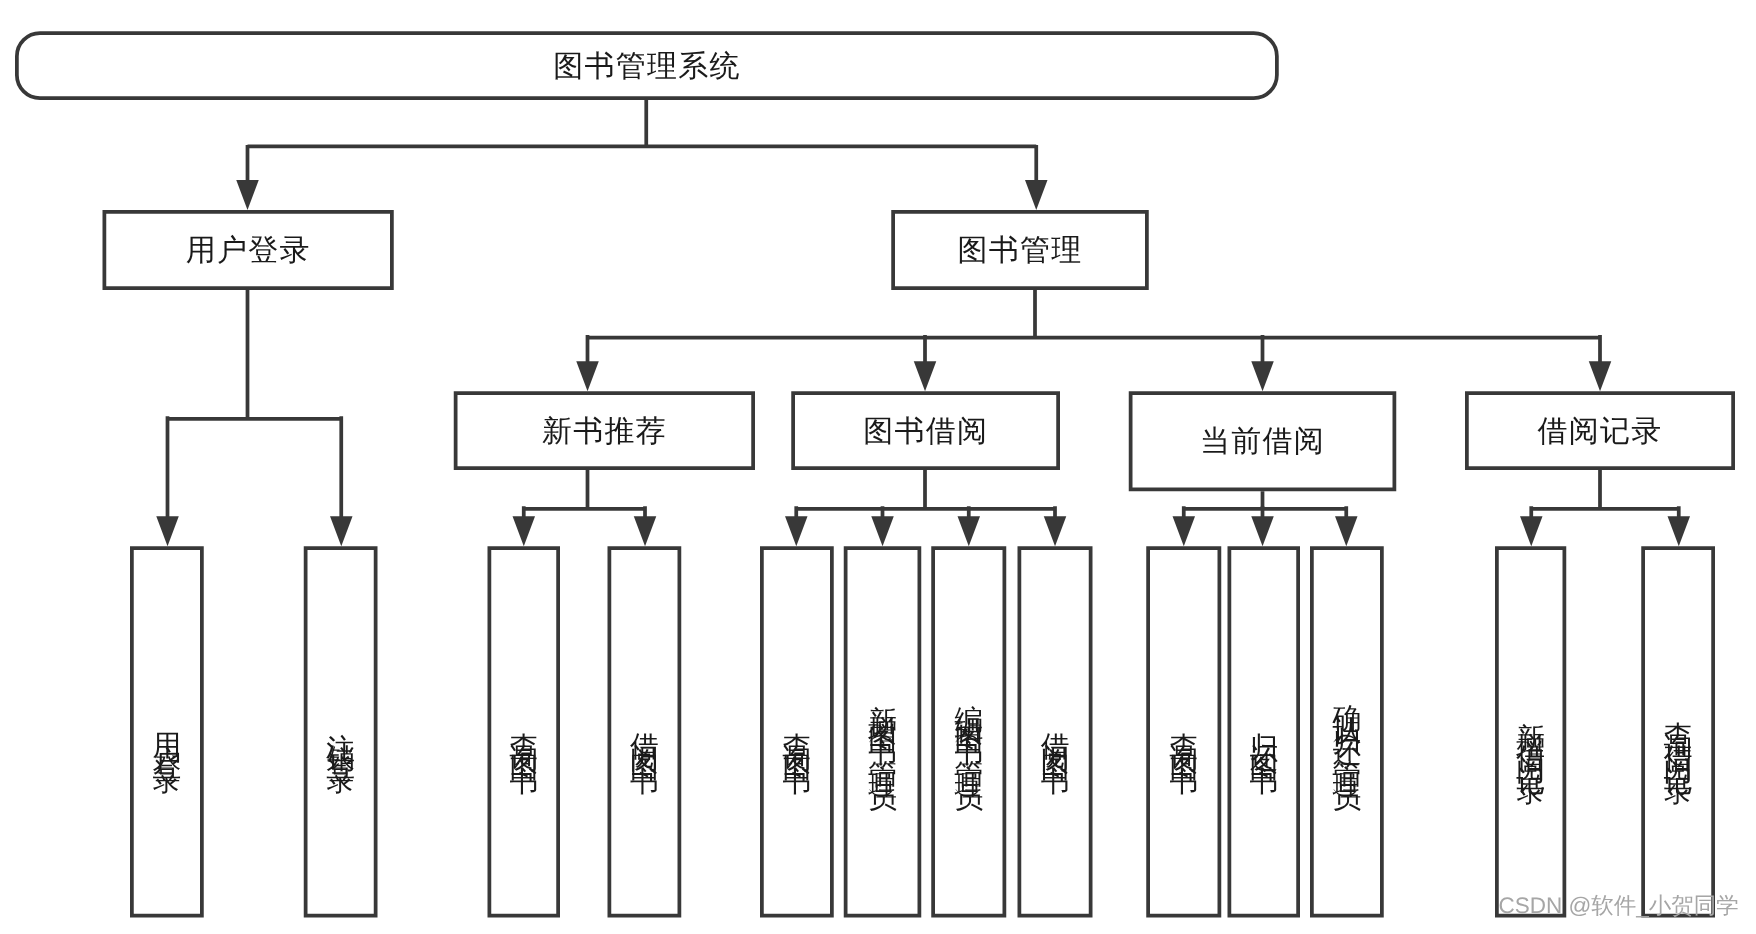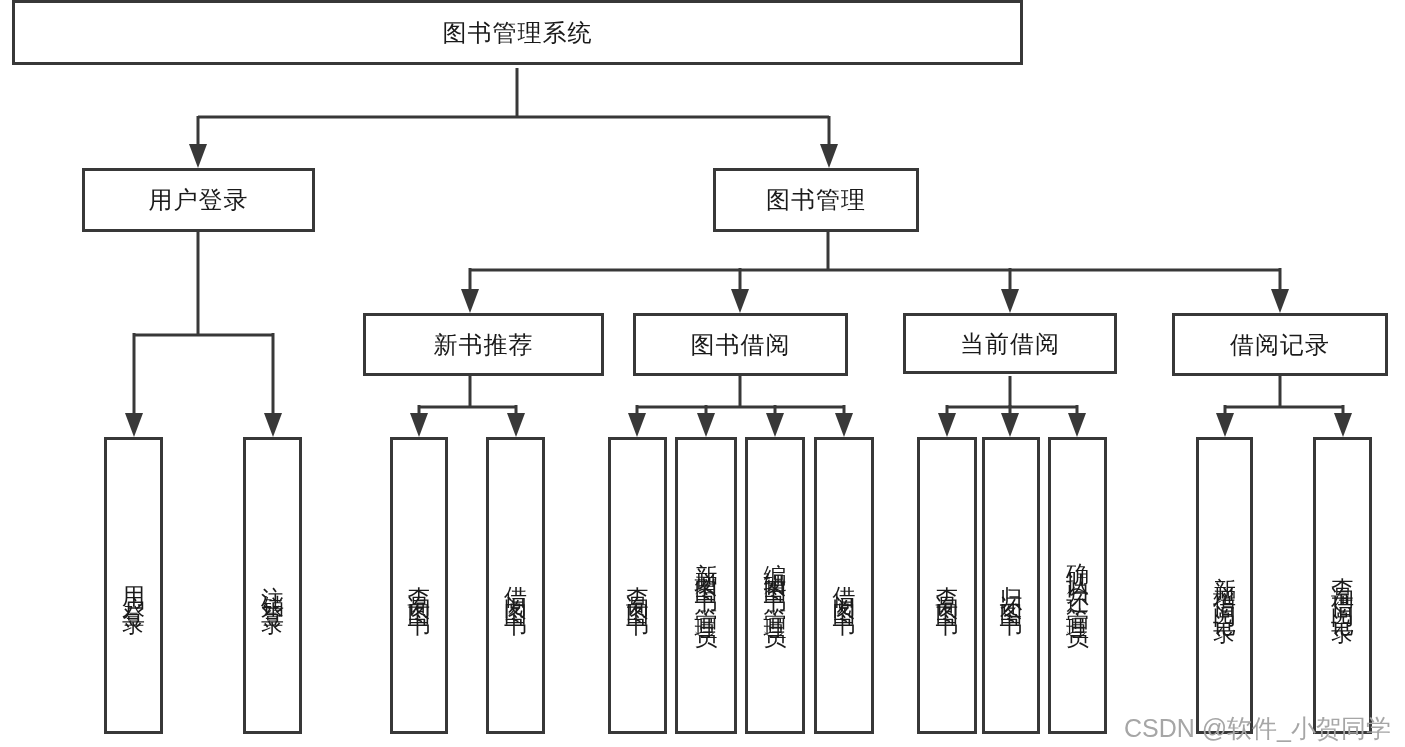--- a/index.html
+++ b/index.html
@@ -37,21 +37,21 @@
     text-orientation: mixed;
     font-size: 23px;
     line-height: 1;
     letter-spacing: 9px;
     white-space: nowrap;
   }
   .watermark {
     position: absolute;
     right: 14px;
     top: 712px;
-    font-size: 25px;
+    font-size: 18px;
     color: #a6a6a6;
     white-space: nowrap;
   }
 </style>
 </head>
 <body>
 
 <div class="stage">
 
   <svg class="connectors" viewBox="0 0 1405 747" xmlns="http://www.w3.org/2000/svg">
@@ -116,38 +116,38 @@
       <polygon points="766,413 784,413 775,437"></polygon>
       <polygon points="835,413 853,413 844,437"></polygon>
       <polygon points="938,413 956,413 947,437"></polygon>
       <polygon points="1001,413 1019,413 1010,437"></polygon>
       <polygon points="1068,413 1086,413 1077,437"></polygon>
       <polygon points="1216,413 1234,413 1225,437"></polygon>
       <polygon points="1334,413 1352,413 1343,437"></polygon>
     </g>
   </svg>
 
-  <div class="node" style="left:12px; top:0; width:1011px; height:65px;">
+  <div class="node" style="left:12px; top:25px; width:1011px; height:55px;border-radius:20px;">
     <span class="hlabel">图书管理系统</span>
   </div>
 
   <div class="node" style="left:82px; top:168px; width:233px; height:64px;">
     <span class="hlabel">用户登录</span>
   </div>
   <div class="node" style="left:713px; top:168px; width:206px; height:64px;">
     <span class="hlabel">图书管理</span>
   </div>
 
   <div class="node" style="left:363px; top:313px; width:241px; height:63px;">
     <span class="hlabel">新书推荐</span>
   </div>
   <div class="node" style="left:633px; top:313px; width:215px; height:63px;">
     <span class="hlabel">图书借阅</span>
   </div>
-  <div class="node" style="left:903px; top:313px; width:214px; height:61px;">
+  <div class="node" style="left:903px; top:313px; width:214px; height:80px;">
     <span class="hlabel">当前借阅</span>
   </div>
   <div class="node" style="left:1172px; top:313px; width:216px; height:63px;">
     <span class="hlabel">借阅记录</span>
   </div>
 
   <div class="node leaf" style="left:104px; top:437px; width:59px; height:297px;">
     <span class="vtext">用户登录</span>
   </div>
   <div class="node leaf" style="left:243px; top:437px; width:59px; height:297px;">

